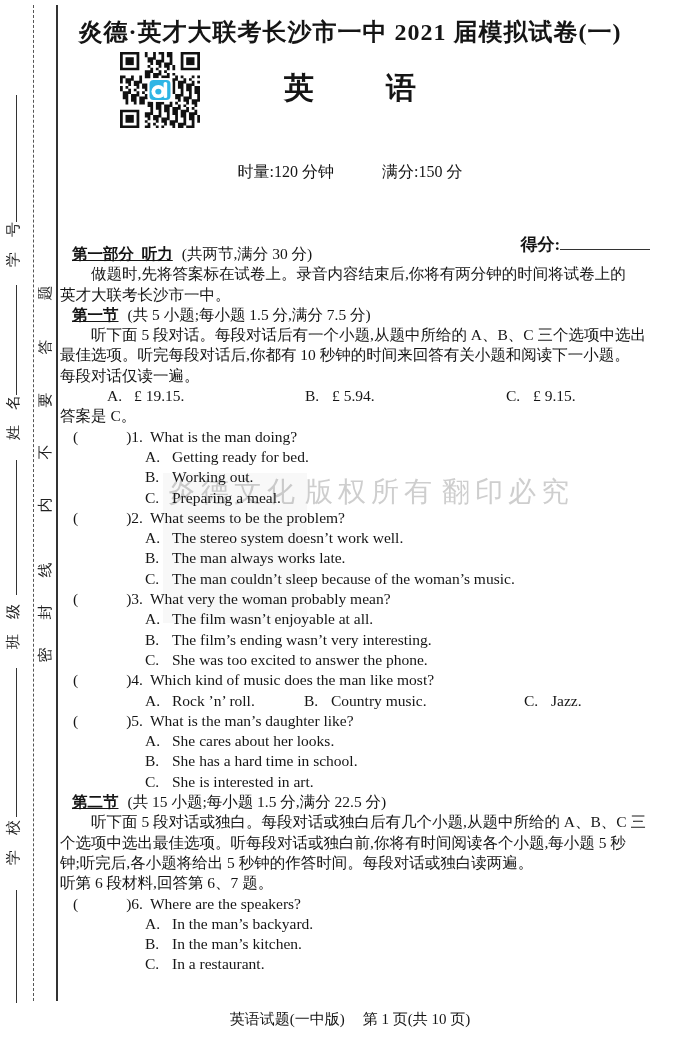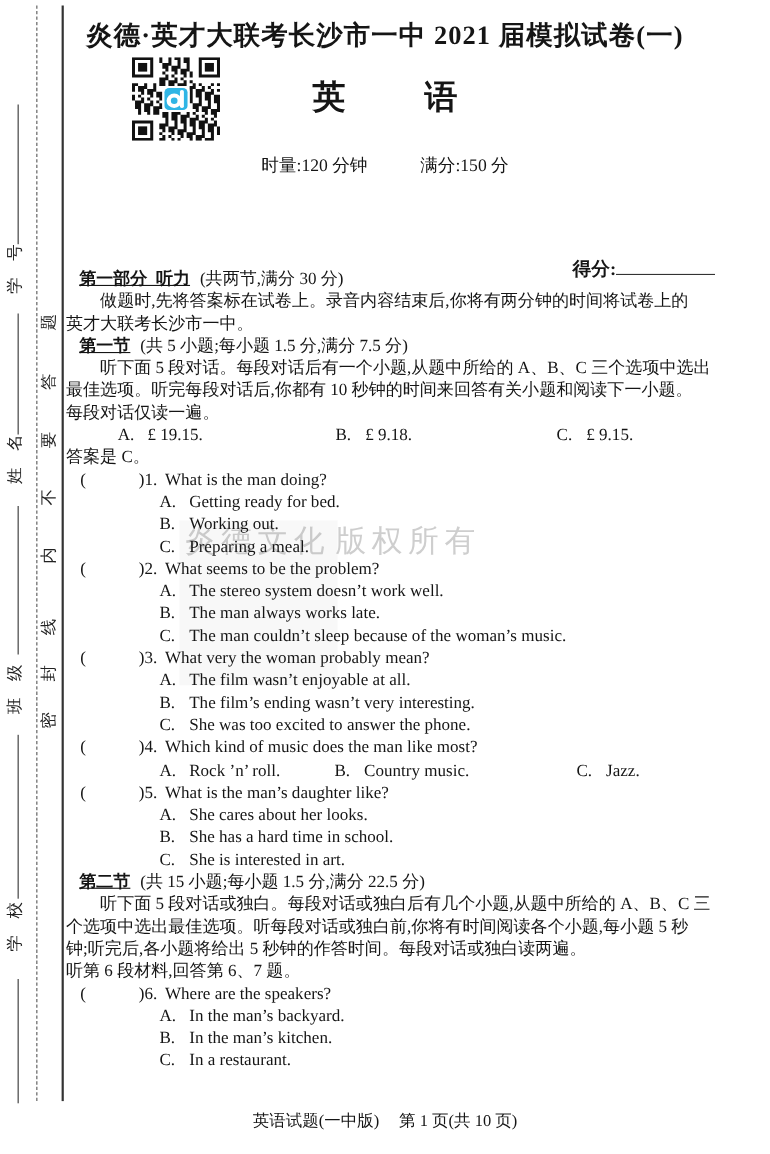--- a/index.html
+++ b/index.html
@@ -34,21 +34,21 @@
     left:0; top:16px; width:100%; text-align:center;
     font-size:24px; font-weight:bold; white-space:pre; letter-spacing:1px;
   }
   .qr { left:120px; top:52px; width:80px; height:76px; }
   .subject {
     left:0; top:68px; width:100%;
     display:flex; justify-content:center; gap:72px;
     font-size:30px; font-weight:bold;
   }
   .meta {
-    left:0; top:140px; width:100%;
+    left:0; top:162px; width:100%;
     display:flex; justify-content:center; gap:48px;
     font-size:16px; white-space:pre;
   }
   .score { left:512px; top:213px; font-size:17px; white-space:pre; }
   .score .lbl { font-weight:bold; }
   .score-line { display:inline-block; width:90px; height:17px; border-bottom:1px solid #333; }
 
   
   .watermark {
     left:163px; top:473px; width:144px; height:150px;
@@ -142,36 +142,37 @@
   <span>满分:150 分</span>
 </div>
 
 <div class="abs score">
   <span class="lbl">得分:</span><span class="score-line"></span>
 </div>
 
 <div class="abs watermark">
   <div>炎德文化</div>
   <div>版权所有</div>
+  <div>翻印必究</div>
 </div>
 
 <div class="abs main">
 
   <div class="ln hpad"><b>第一部分  听力</b><span class="hrest">(共两节,满分 30 分)</span></div>
   <div class="ln indent">做题时,先将答案标在试卷上。录音内容结束后,你将有两分钟的时间将试卷上的</div>
   <div class="ln">英才大联考长沙市一中。</div>
 
   <div class="ln hpad"><b>第一节</b><span class="hrest">(共 5 小题;每小题 1.5 分,满分 7.5 分)</span></div>
   <div class="ln indent">听下面 5 段对话。每段对话后有一个小题,从题中所给的 A、B、C 三个选项中选出</div>
   <div class="ln">最佳选项。听完每段对话后,你都有 10 秒钟的时间来回答有关小题和阅读下一小题。</div>
   <div class="ln">每段对话仅读一遍。</div>
 
   <div class="ln orow">
     <span class="oabs" style="left:47px"><span class="olt">A.</span><span>£ 19.15.</span></span>
-    <span class="oabs" style="left:245px"><span class="olt">B.</span><span>£ 9.18.</span></span>
+    <span class="oabs" style="left:245px"><span class="olt">B.</span><span>£ 5.94.</span></span>
     <span class="oabs" style="left:446px"><span class="olt">C.</span><span>£ 9.15.</span></span>
   </div>
   <div class="ln">答案是 C。</div>
 
   <div class="ln qline"><span>(</span><span class="qgap"></span><span class="qnum">)1.</span><span>What is the man doing?</span></div>
   <div class="ln opt"><span class="olt">A.</span><span>Getting ready for bed.</span></div>
   <div class="ln opt"><span class="olt">B.</span><span>Working out.</span></div>
   <div class="ln opt"><span class="olt">C.</span><span>Preparing a meal.</span></div>
 
   <div class="ln qline"><span>(</span><span class="qgap"></span><span class="qnum">)2.</span><span>What seems to be the problem?</span></div>

